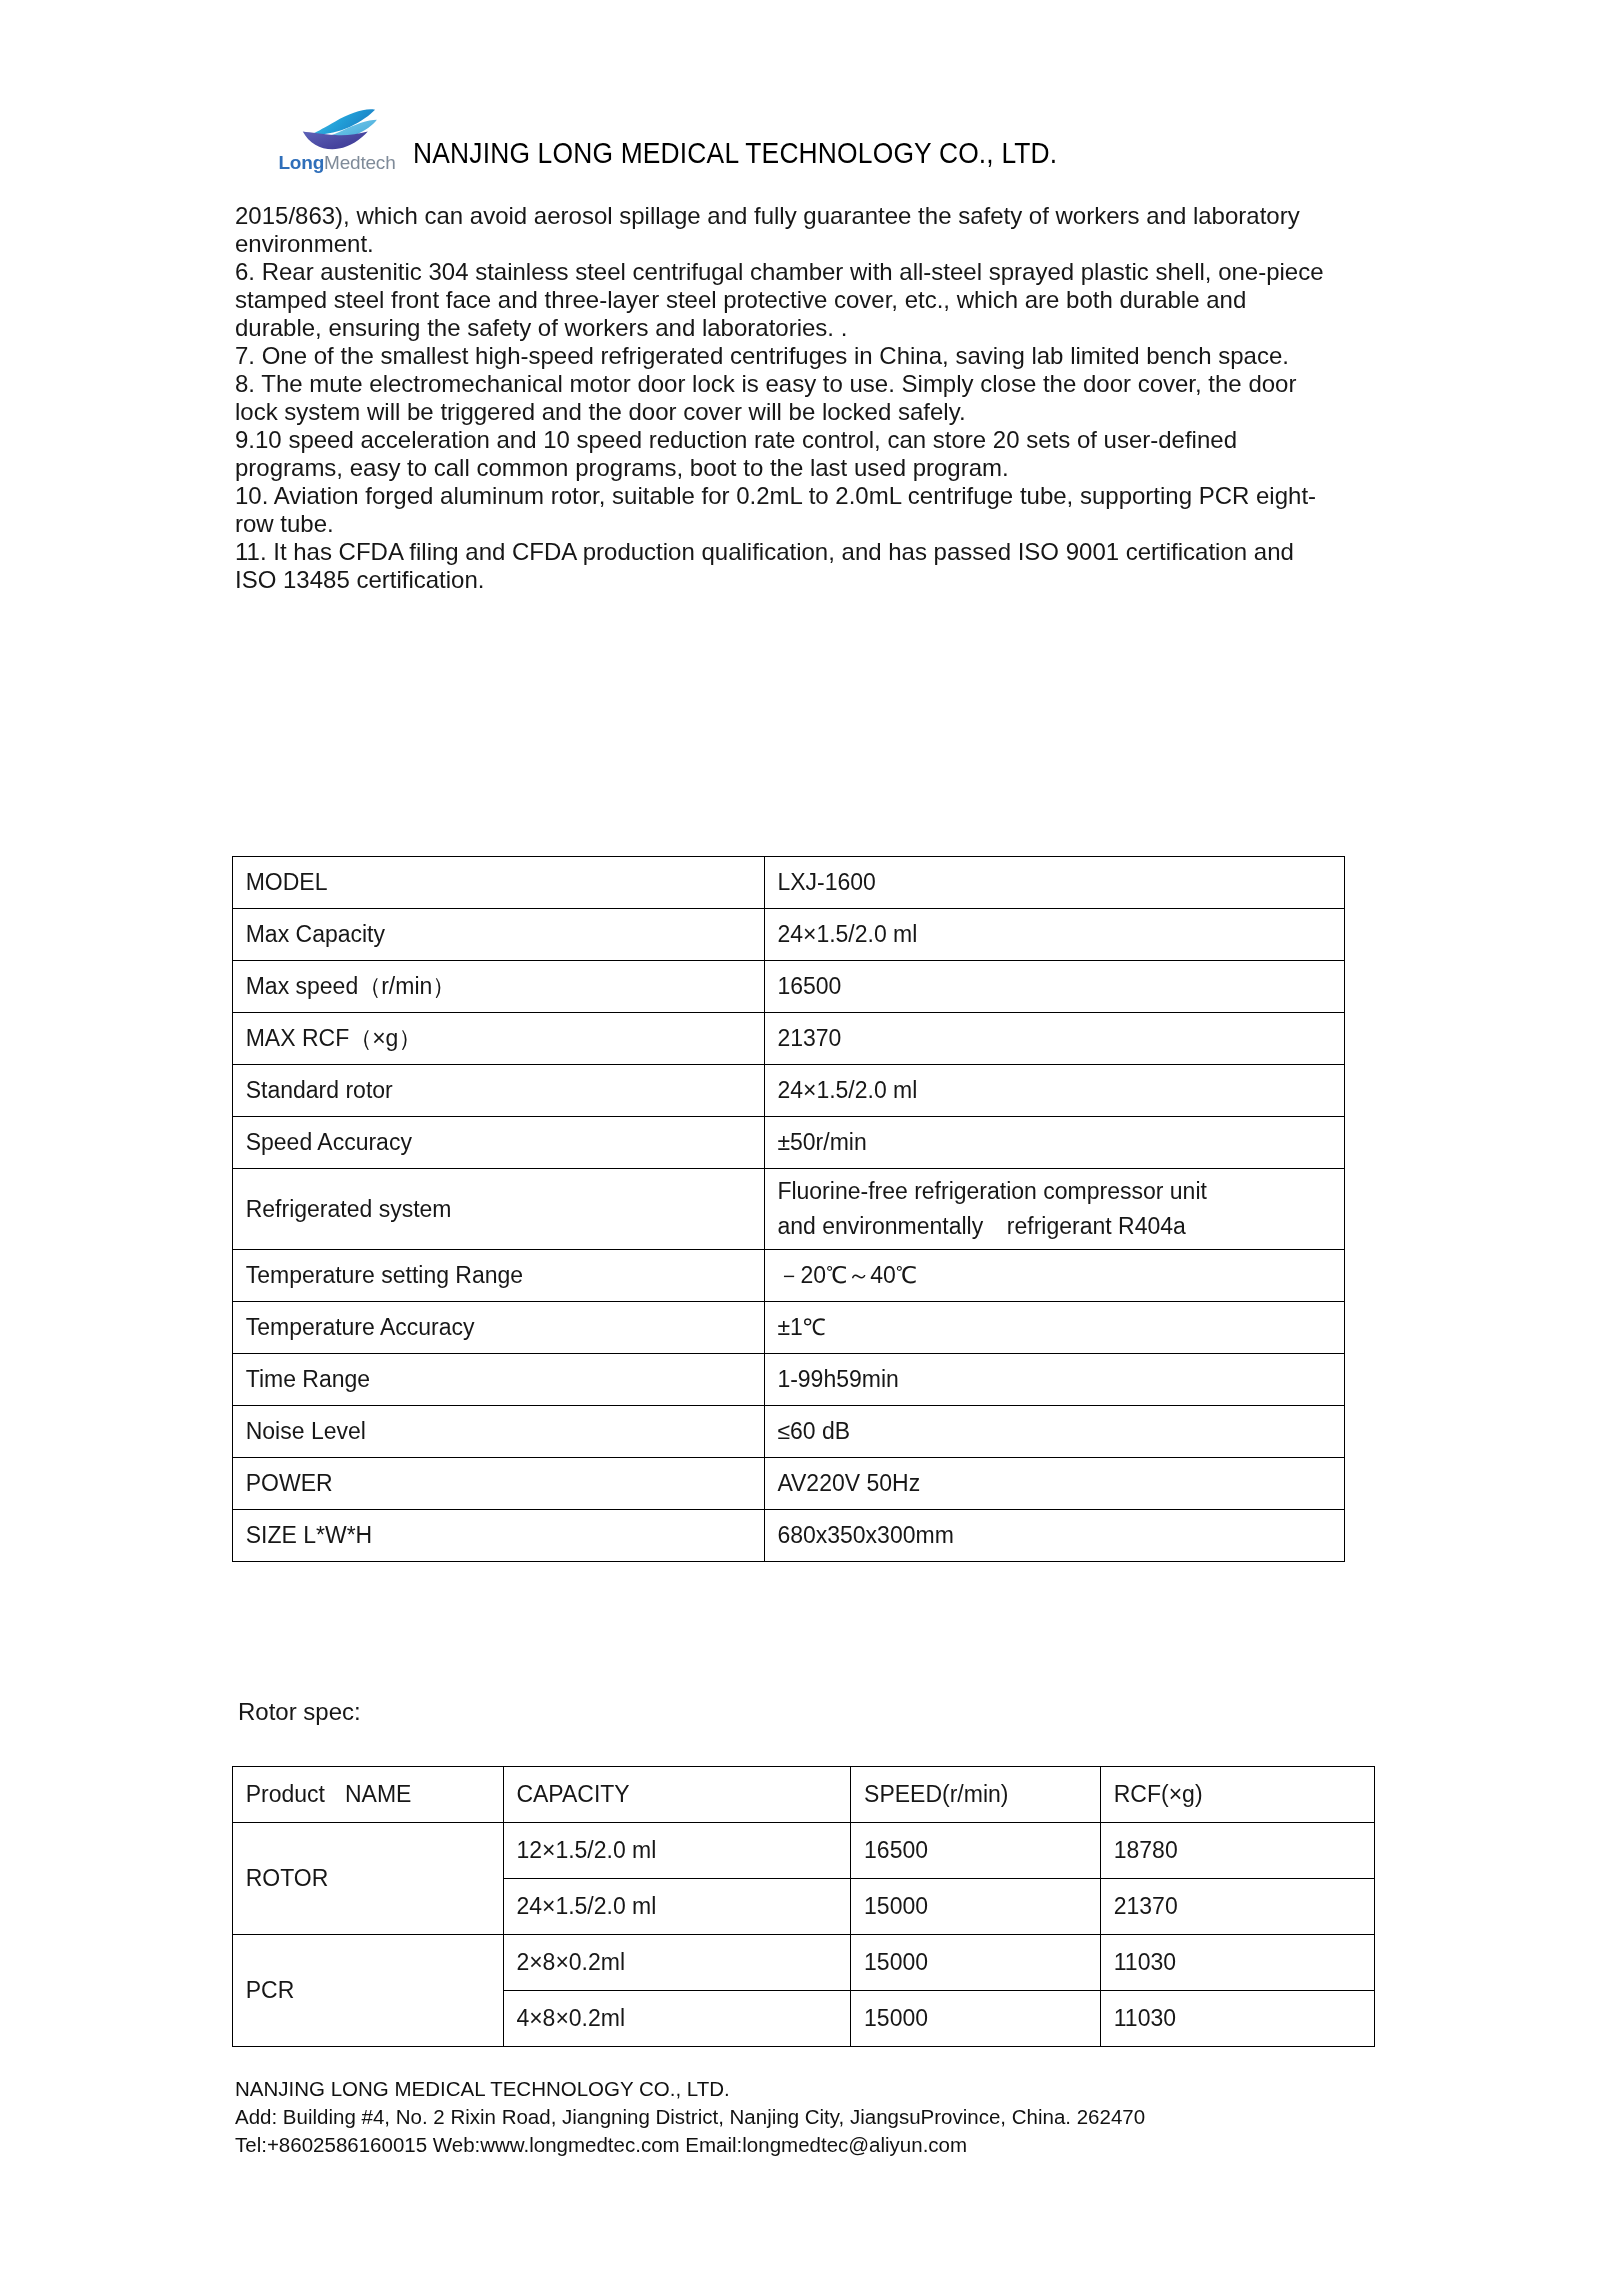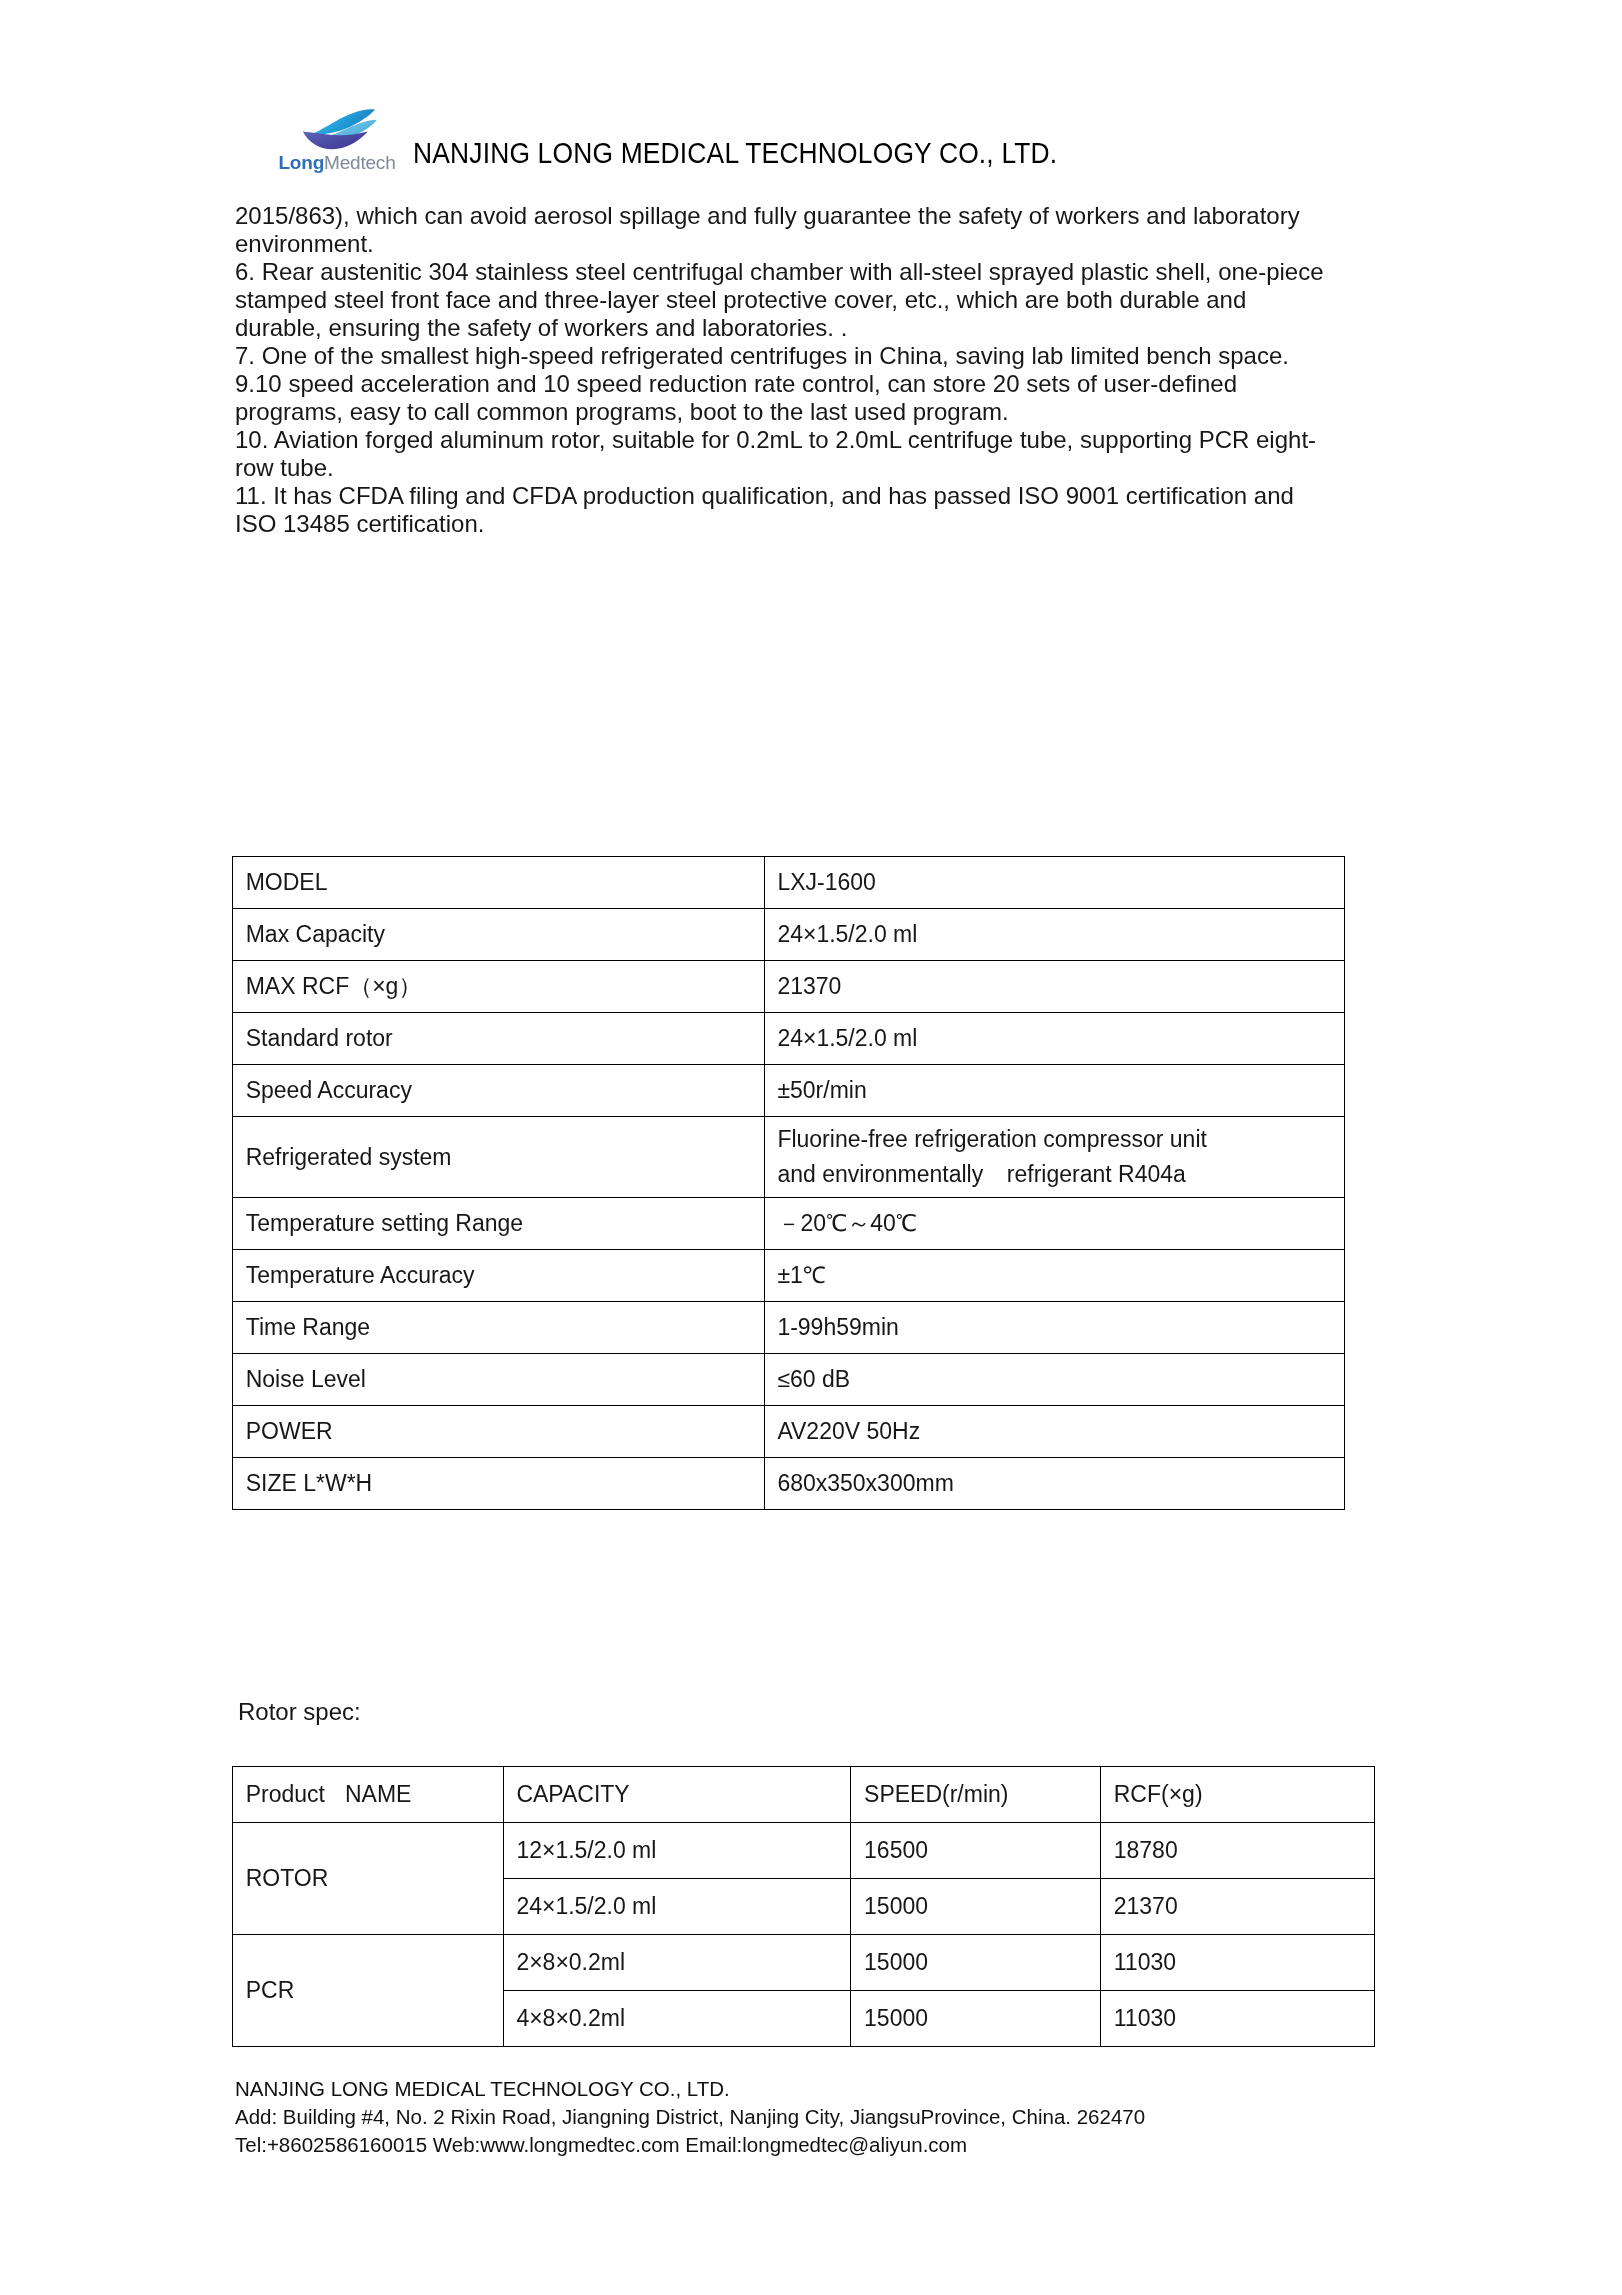--- a/index.html
+++ b/index.html
@@ -208,35 +208,40 @@
       </div>
       <div class="logo-word"><span class="lw-long">Long</span><span class="lw-med">Medtech</span></div>
     </div>
     <div class="company-title">NANJING LONG MEDICAL TECHNOLOGY CO., LTD.</div>
   </div>
 
   <div class="body-text">
     <p>2015/863), which can avoid aerosol spillage and fully guarantee the safety of workers and laboratory environment.</p>
     <p>6. Rear austenitic 304 stainless steel centrifugal chamber with all-steel sprayed plastic shell, one-piece stamped steel front face and three-layer steel protective cover, etc., which are both durable and durable, ensuring the safety of workers and laboratories. .</p>
     <p>7. One of the smallest high-speed refrigerated centrifuges in China, saving lab limited bench space.</p>
+    <p>8. The mute electromechanical motor door lock is easy to use. Simply close the door cover, the door lock system will be triggered and the door cover will be locked safely.</p>
     <p>9.10 speed acceleration and 10 speed reduction rate control, can store 20 sets of user-defined programs, easy to call common programs, boot to the last used program.</p>
     <p>10. Aviation forged aluminum rotor, suitable for 0.2mL to 2.0mL centrifuge tube, supporting PCR eight-row tube.</p>
     <p>11. It has CFDA filing and CFDA production qualification, and has passed ISO 9001 certification and ISO 13485 certification.</p>
   </div>
 
   <div class="tech-table-wrap">
     <table class="tech-table">
       <tbody>
       <tr class="data-row">
         <td class="k">MODEL</td>
         <td class="v">LXJ-1600</td>
       </tr>
       <tr class="data-row">
         <td class="k">Max Capacity</td>
         <td class="v">24×1.5/2.0 ml</td>
+      </tr>
+      <tr class="data-row">
+        <td class="k">Max speed（r/min）</td>
+        <td class="v">16500</td>
       </tr>
       <tr class="data-row">
         <td class="k">MAX RCF（×g）</td>
         <td class="v">21370</td>
       </tr>
       <tr class="data-row">
         <td class="k">Standard rotor</td>
         <td class="v">24×1.5/2.0 ml</td>
       </tr>
       <tr class="data-row">

